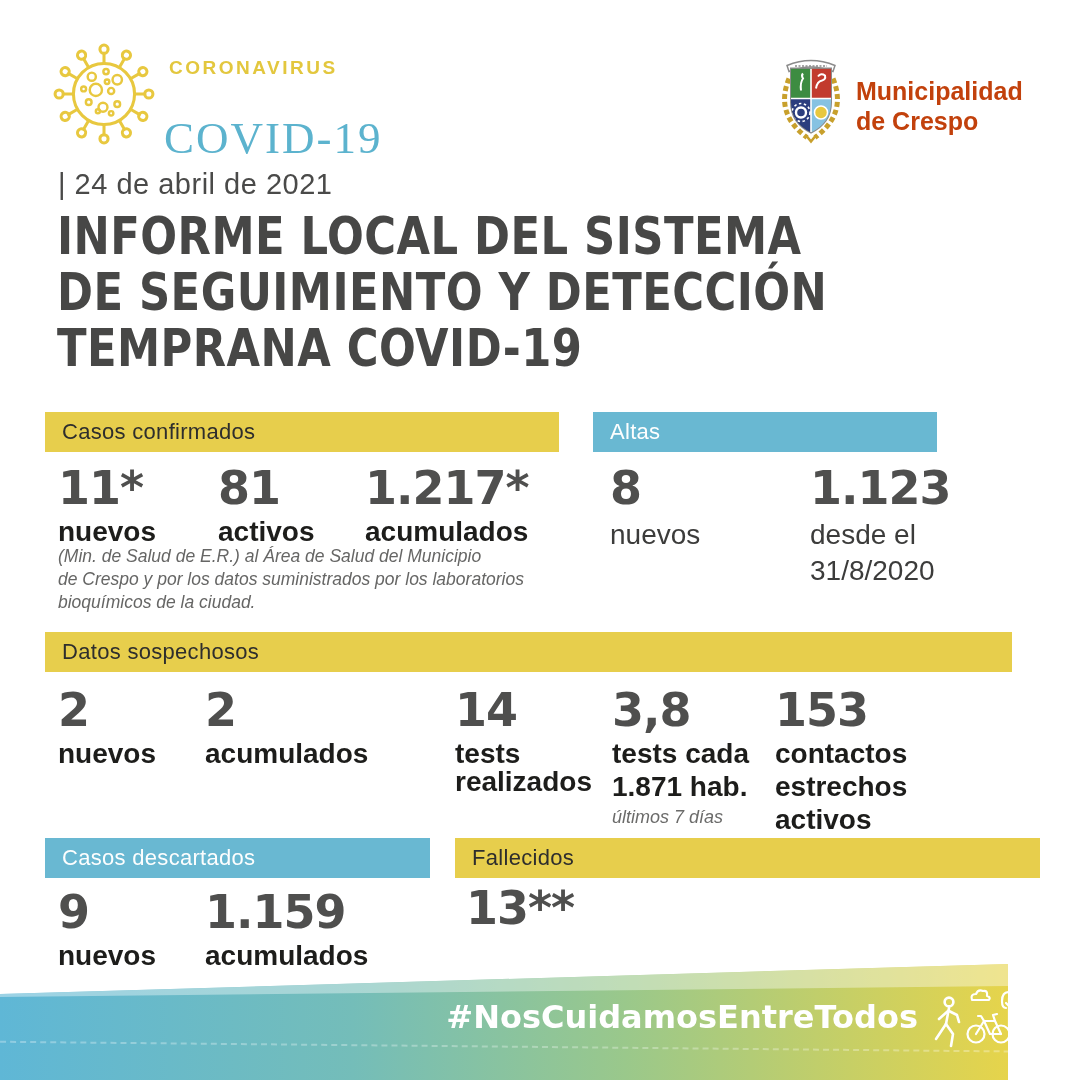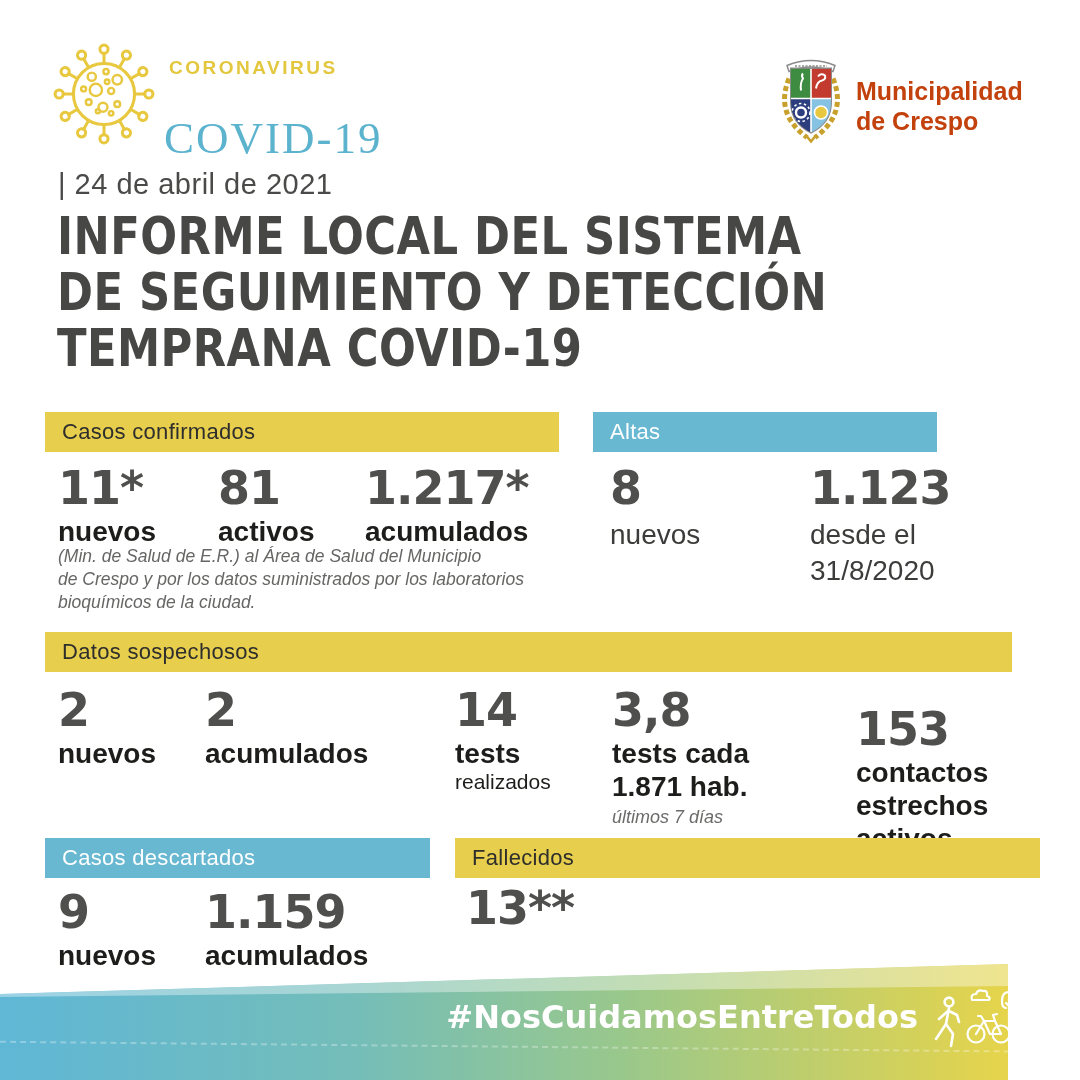--- a/index.html
+++ b/index.html
@@ -27,21 +27,21 @@
           letter-spacing:0.3px;box-sizing:border-box;white-space:nowrap;}
   .banner.yellow{background:#E7CE4C;color:#2E2E2D;}
   .banner.blue{background:#69B8D2;color:#FDFEFE;}
 
   
   .stat{position:absolute;white-space:nowrap;}
   .stat .num{font-family:"DejaVu Sans",sans-serif;font-weight:bold;font-size:46px;
              line-height:48px;color:#4F4F4E;letter-spacing:-1px;}
   .stat .lbl{font-size:28px;font-weight:bold;color:#1D1D1B;line-height:33px;margin-top:3px;}
   .stat .lbl.light{font-weight:normal;color:#3C3C3B;margin-top:5px;line-height:36px;}
-  .stat .sub{font-size:21px;font-weight:normal;color:#1D1D1B;line-height:24px;}
+  .stat .sub{font-size:28px;font-weight:bold;color:#1D1D1B;line-height:24px;}
   .stat .note{font-size:18px;font-style:italic;color:#6B6B6A;margin-top:4px;}
 
   .footnote{position:absolute;font-size:17.5px;font-style:italic;color:#666665;line-height:23px;}
 
   
   .footer{position:absolute;left:0;top:956px;width:1008px;height:124px;
           background:linear-gradient(90deg,#5FB7D6 0%,#74BDB9 35%,#9AC88B 62%,#E6D44B 100%);
           clip-path:polygon(0 38px,100% 8px,100% 124px,0 124px);}
   .footer-wedge{position:absolute;left:0;top:0;width:100%;height:100%;
           background:rgba(255,255,255,0.38);
@@ -218,21 +218,21 @@
     <div class="num">14</div>
     <div class="lbl">tests</div>
     <div class="sub">realizados</div>
   </div>
   <div class="stat" style="left:612px;top:686px;">
     <div class="num">3,8</div>
     <div class="lbl">tests cada</div>
     <div class="lbl" style="margin-top:0;">1.871 hab.</div>
     <div class="note">últimos 7 días</div>
   </div>
-  <div class="stat" style="left:856px;top:686px;margin-top:19px;">
+  <div class="stat" style="left:775px;top:686px;">
     <div class="num">153</div>
     <div class="lbl">contactos</div>
     <div class="lbl" style="margin-top:0;">estrechos</div>
     <div class="lbl" style="margin-top:0;">activos</div>
   </div>
 
   <div class="banner blue" style="left:45px;top:838px;width:385px;">Casos descartados</div>
   <div class="stat" style="left:58px;top:888px;">
     <div class="num">9</div>
     <div class="lbl">nuevos</div>

